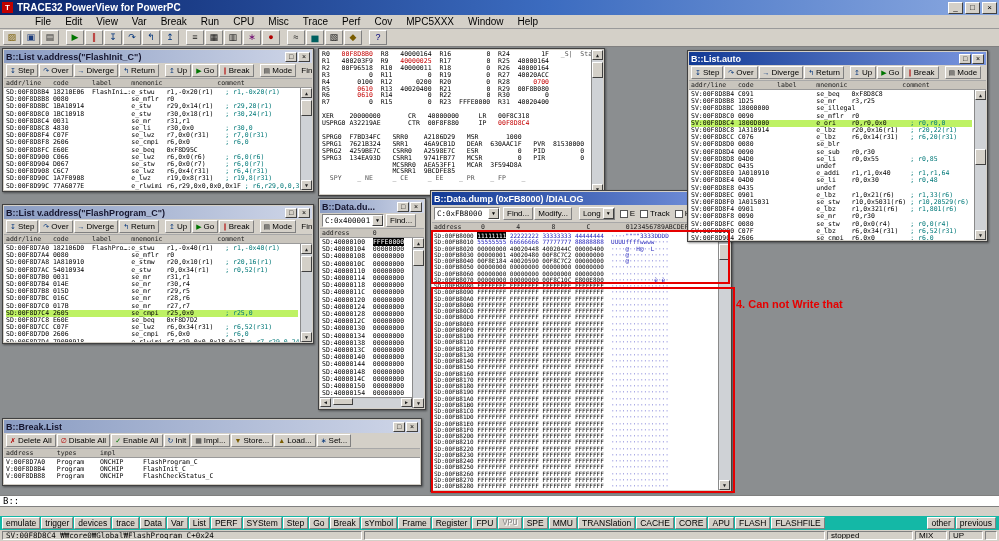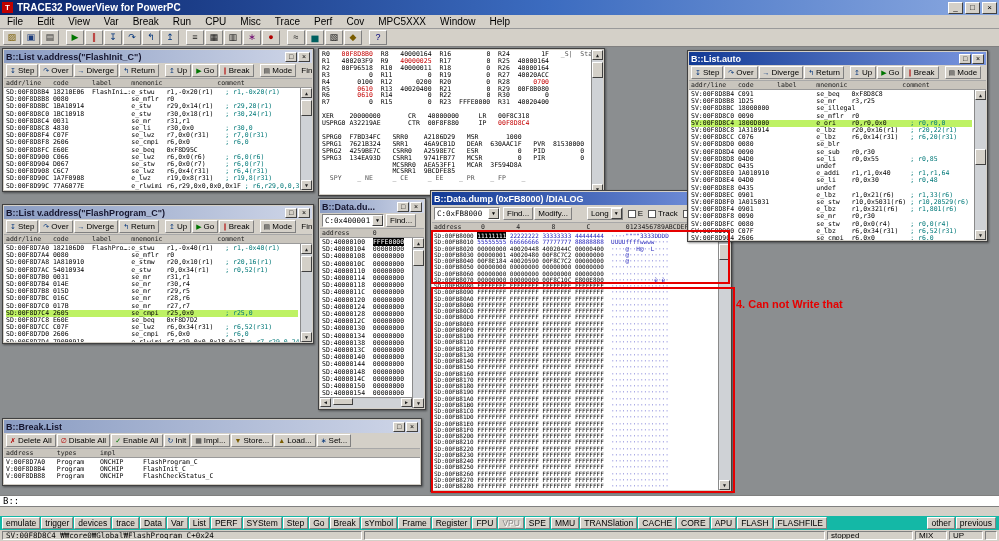--- a/index.html
+++ b/index.html
@@ -4,21 +4,21 @@
 <style>
 *{margin:0;padding:0;box-sizing:border-box;}
 html,body{background:#555;}
 body{font-family:"Liberation Sans",sans-serif;}
 #screen{position:relative;width:999px;height:541px;background:#8B8E90;overflow:hidden;font-size:10px;}
 
 .titlebar{position:absolute;left:0;top:0;right:0;height:15px;background:linear-gradient(90deg,#0a246a,#3c6cc0 55%,#8aa8e0);display:flex;align-items:center;padding:0 2px;z-index:5;}
 .appicon{width:11px;height:11px;background:#c00000;color:#fff;font-size:8px;font-weight:bold;display:inline-flex;align-items:center;justify-content:center;margin-right:4px;flex:none;}
 .apptitle{color:#fff;font-size:10px;font-weight:bold;flex:1;white-space:nowrap;}
 .wb{width:15px;height:12px;background:#D4D0C8;border:1px solid;border-color:#fff #404040 #404040 #fff;font-size:8px;line-height:10px;text-align:center;margin-left:2px;color:#000;flex:none;}
-.menubar{position:absolute;left:0;top:15px;right:0;height:14px;background:#D4D0C8;border-bottom:1px solid #9a9a9a;display:flex;align-items:center;font-size:10px;z-index:5;}
+.menubar{position:absolute;left:0;top:15px;right:0;height:14px;background:#D4D0C8;border-bottom:1px solid #9a9a9a;display:flex;align-items:center;font-size:10px;z-index:5;padding-left:28px;}
 .menu-item{padding:0 7px;line-height:14px;color:#000;}
 .maintoolbar{position:absolute;left:0;top:29px;right:0;height:18px;background:#D4D0C8;border-bottom:1px solid #808080;display:flex;align-items:center;padding-left:3px;z-index:5;}
 .mtb{width:18px;height:15px;border:1px solid;border-color:#fff #808080 #808080 #fff;background:#D4D0C8;font-size:9px;text-align:center;line-height:13px;margin-right:1px;flex:none;}
 .mtsep{width:6px;height:15px;flex:none;}
 .mdi{position:absolute;left:0;top:47px;right:0;height:448px;background:#8B8E90;}
 
 .win{position:absolute;background:#D4D0C8;border:1px solid #404040;box-shadow:1px 1px 2px rgba(0,0,0,.45);display:flex;flex-direction:column;padding:1px;}
 .wtitle{height:13px;background:linear-gradient(90deg,#8a9cc2,#cfd6e8);display:flex;align-items:center;padding:0 2px;flex:none;}
 .win.active .wtitle{background:linear-gradient(90deg,#123a94,#7a96df);}
 .wtext{font-size:9px;font-weight:bold;color:#15152e;flex:1;white-space:nowrap;overflow:hidden;}
@@ -43,32 +43,32 @@
 .sbt{flex:1;position:relative;}
 .sbth{position:absolute;left:0;right:0;top:2px;height:16px;background:#D4D0C8;border:1px solid;border-color:#fff #404040 #404040 #fff;}
 .hsb{position:absolute;left:0;right:12px;bottom:0;height:11px;background:#cfd2d6;border-top:1px solid #8a8a8a;display:flex;}
 .hsb .sba{width:11px;height:9px;line-height:7px;}
 .hsb .sbt{height:9px;}
 .hsb .sbth{top:0;left:2px;height:7px;width:20px;right:auto;}
 
 .combo{height:13px;background:#fff;border:1px solid;border-color:#808080 #fff #fff #808080;display:inline-flex;align-items:center;font-family:"DejaVu Sans Mono",monospace;font-size:7.5px;padding-left:2px;flex:none;color:#000;}
 .combo-text{flex:1;overflow:hidden;white-space:nowrap;}
 .combo-arrow{width:11px;height:11px;background:#D4D0C8;border:1px solid;border-color:#fff #404040 #404040 #fff;font-size:5px;line-height:9px;text-align:center;flex:none;margin-left:2px;}
-.drop{height:13px;border:1px solid;border-color:#fff #808080 #808080 #fff;background:#D4D0C8;font-size:8px;display:inline-flex;align-items:center;padding-left:3px;margin-left:14px;flex:none;}
+.drop{height:13px;border:1px solid;border-color:#fff #808080 #808080 #fff;background:#D4D0C8;font-size:8px;display:inline-flex;align-items:center;padding-left:3px;margin-left:6px;flex:none;}
 .cb{display:inline-flex;align-items:center;font-size:8px;margin-left:5px;flex:none;}
 .cbx{width:8px;height:8px;background:#fff;border:1px solid #555;margin-right:2px;flex:none;}
 
 .redbox{position:absolute;border:2px solid #e60000;z-index:60;pointer-events:none;}
 .redtext{position:absolute;color:#e60000;font-size:11px;font-weight:bold;z-index:60;pointer-events:none;white-space:nowrap;}
 
 .cmdline{position:absolute;left:0;top:495px;right:0;height:12px;background:#fff;border-top:1px solid #808080;border-bottom:1px solid #808080;font-family:"DejaVu Sans Mono",monospace;font-size:9px;line-height:10px;padding-left:3px;color:#000;z-index:40;}
 .msgline{position:absolute;left:0;top:507px;right:0;height:9px;background:#D4D0C8;z-index:40;}
 .softkeys{position:absolute;left:0;top:516px;right:0;height:14px;background:#14b8a6;display:flex;padding:1px 2px;z-index:40;}
 .sk{height:12px;border:1px solid;border-color:#fff #808080 #808080 #fff;background:#D4D0C8;font-size:8.5px;line-height:10px;padding:0 3px;margin-right:1px;white-space:nowrap;overflow:hidden;flex-shrink:1;color:#000;}
-.sk.dis{color:#8a8a8a;text-shadow:1px 1px 0 #fff;}
+.sk.dis{color:#8a8a8a;text-shadow:1px 1px 0 #fff;font-family:Liberation Mono, monospace;}
 .sk.gap{margin-left:auto;}
 .statusbar{position:absolute;left:0;top:530px;right:0;height:11px;background:#D4D0C8;display:flex;padding:1px 2px;gap:2px;font-size:8px;z-index:40;}
 .seg{border:1px solid;border-color:#808080 #fff #fff #808080;padding:0 3px;line-height:7px;white-space:nowrap;overflow:hidden;color:#000;}
 .seg.loc{width:360px;font-family:"DejaVu Sans Mono",monospace;font-size:7.5px;}
 .seg.fill{flex:1;}
 .seg.state{width:86px;}
 .seg.mode{width:32px;}
 .seg.up{width:34px;}
 .seg.tiny{width:12px;}
 </style>

